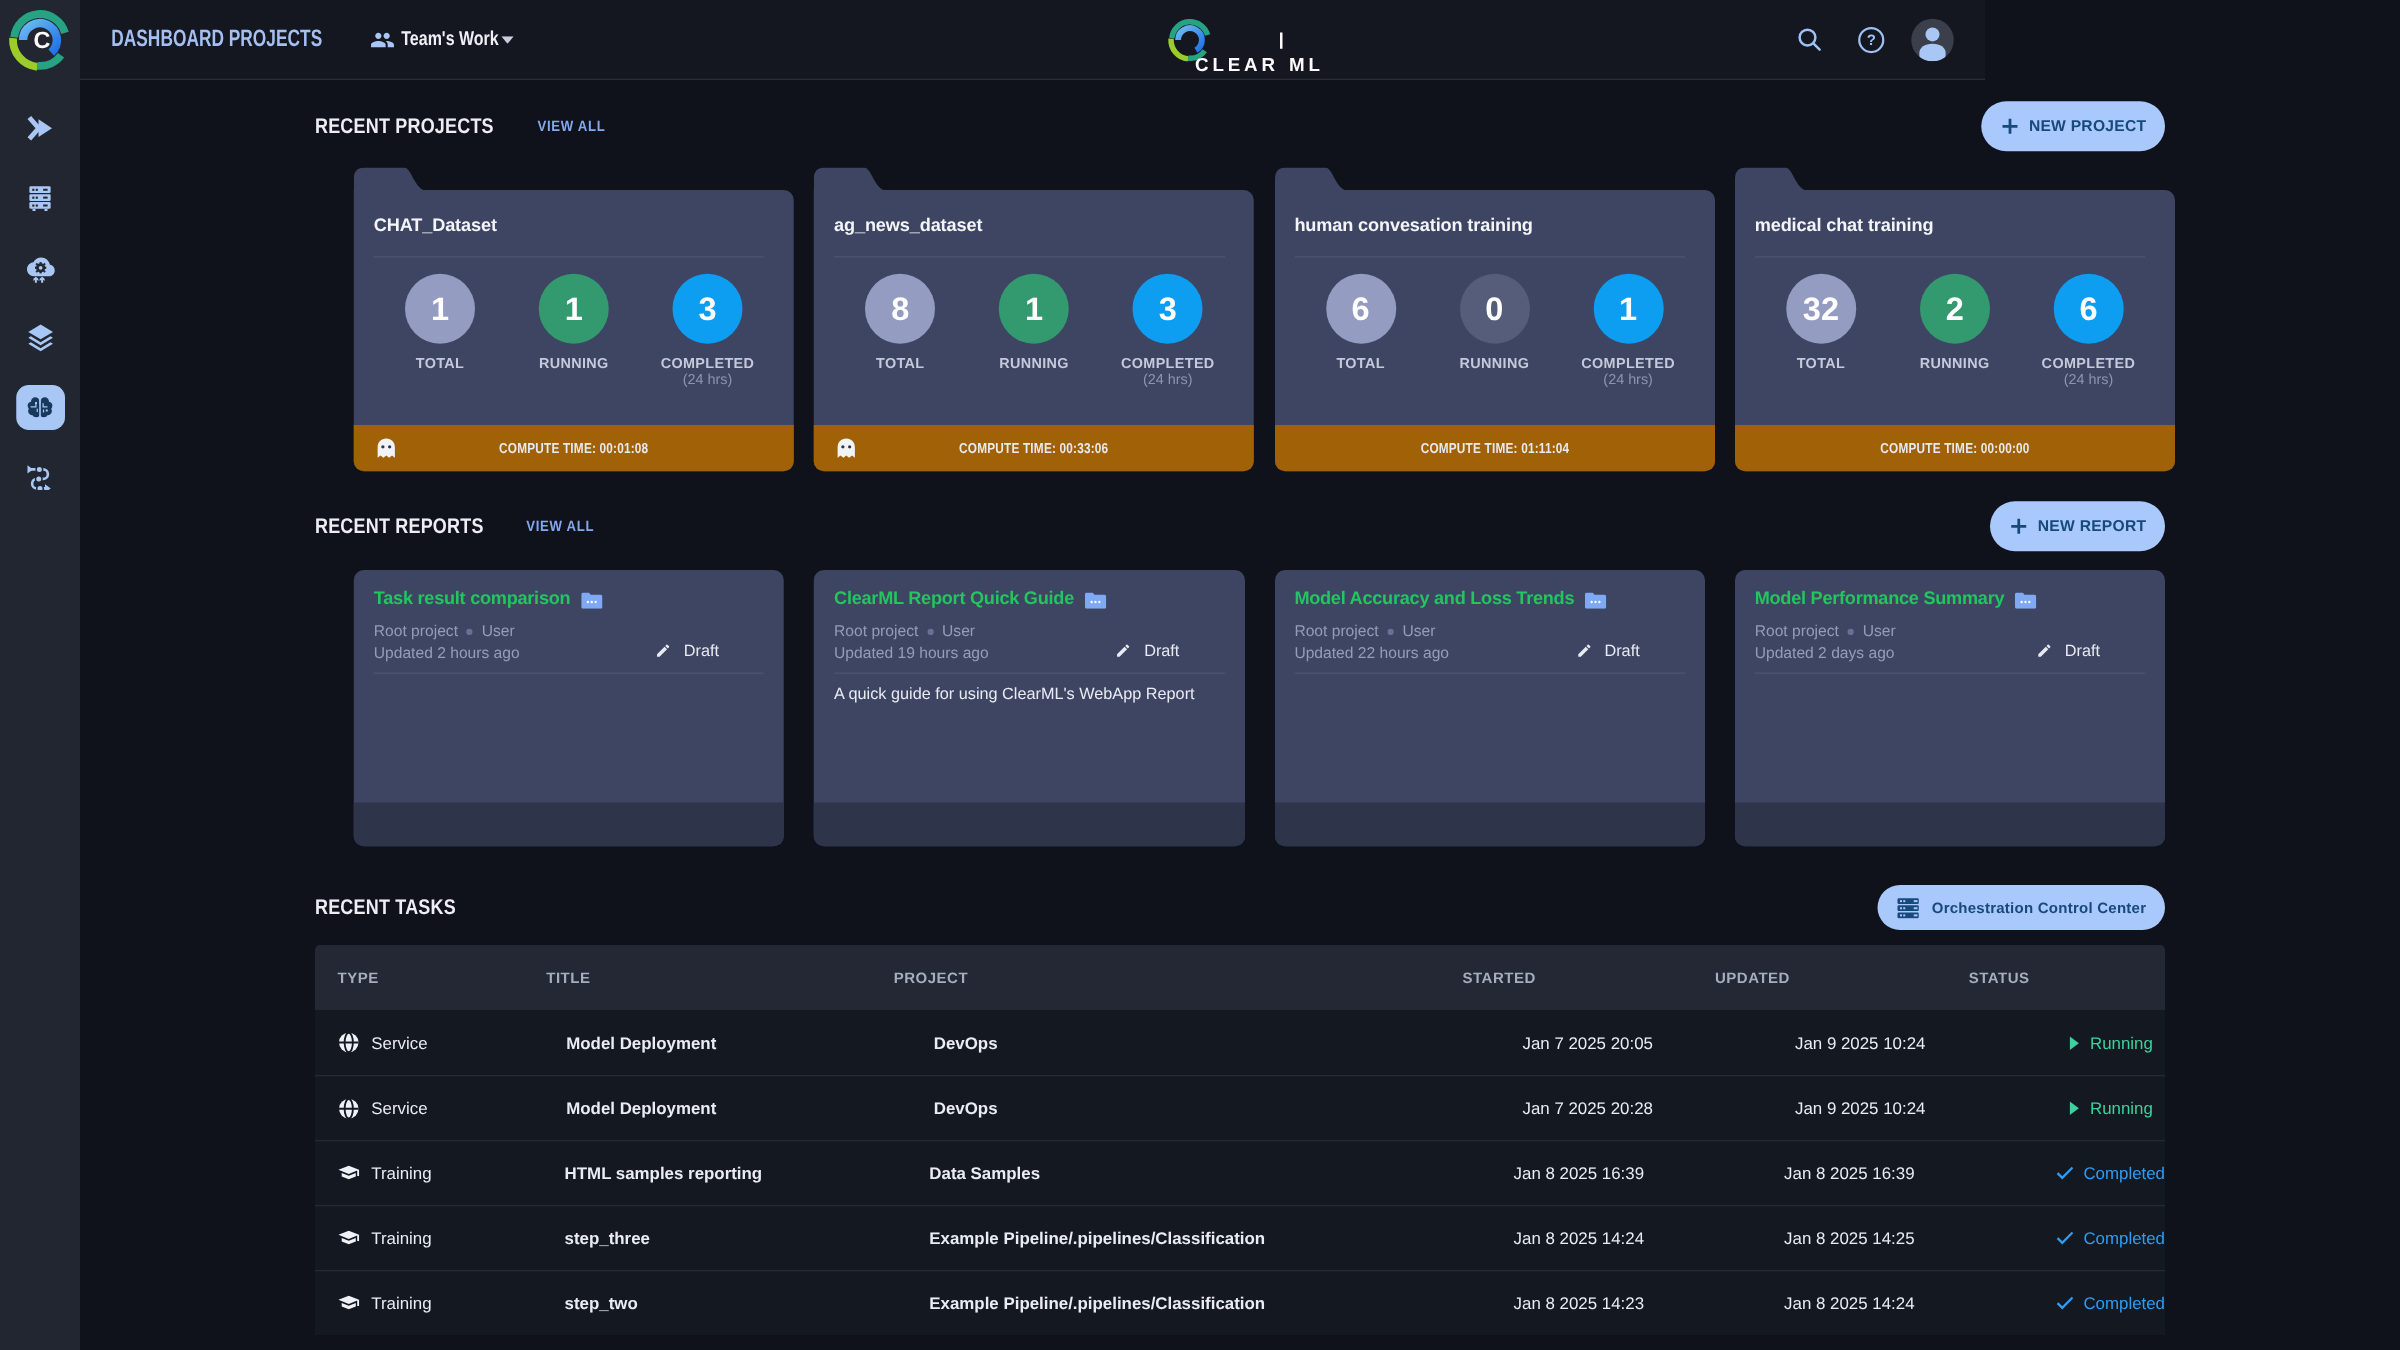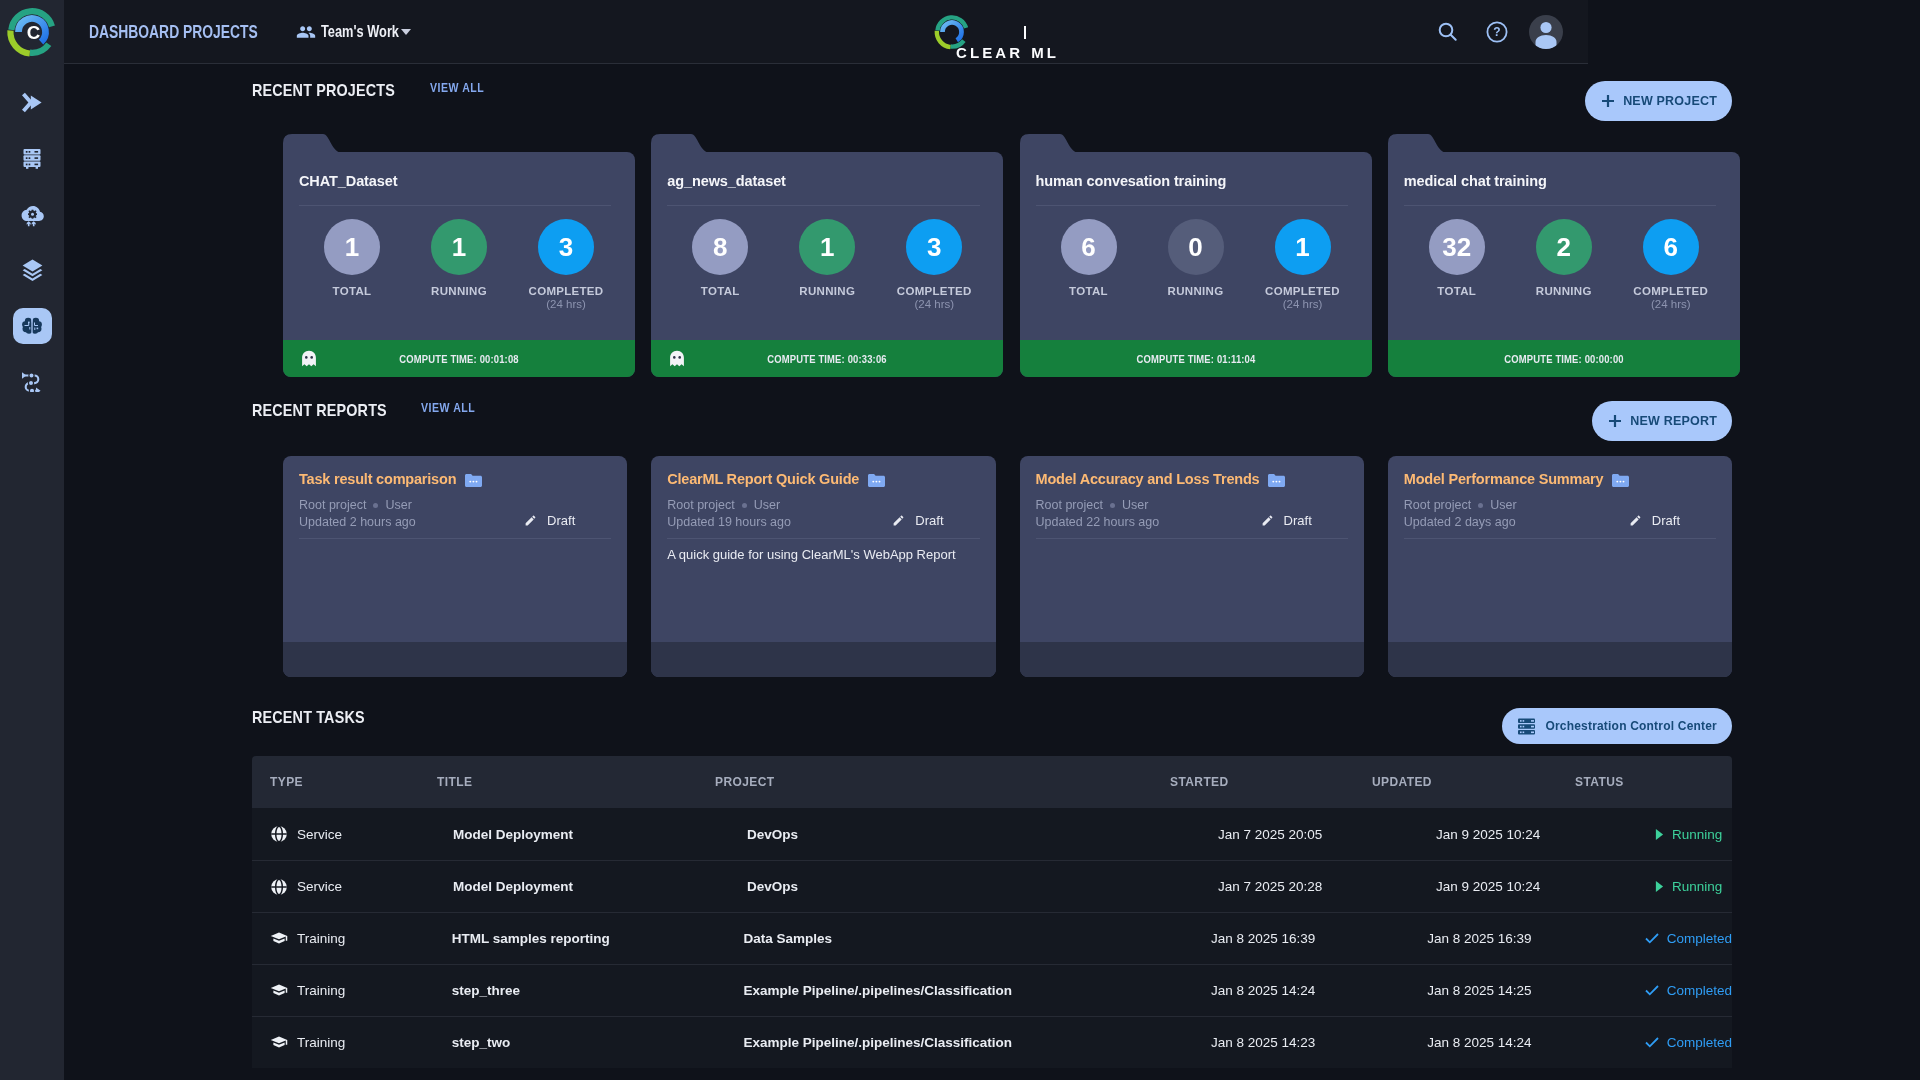--- a/index.html
+++ b/index.html
@@ -11,47 +11,47 @@
 
 
 .tb-title { position:absolute; left:89px; top:0; height:64px; line-height:64px; color:#a5bff2; font-size:19px; font-weight:bold; transform:scaleX(0.73); transform-origin:left center; }
 .tb-team { position:absolute; left:296px; top:0; height:64px; display:flex; align-items:center; color:#eef0f6; font-size:16px; font-weight:bold; } .tb-team .tw { display:inline-block; transform:scaleX(0.8); transform-origin:left center; width:68px; white-space:nowrap; }
 .tb-logo { position:absolute; left:933px; top:0; height:64px; display:flex; align-items:center; }
 .wordmark { color:#fbfcfe; font-size:15px; font-weight:bold; letter-spacing:3.1px; margin-left:-15px;margin-top:40px; }
 .tb-right { position:absolute; right:0; top:0; height:64px; }
 .avatar { position:absolute; right:25px; top:15px; width:34px; height:34px; border-radius:50%; background:#3a3f4b; overflow:hidden; }
 
 
-.sec-head { position:relative; height:40px; display:flex; }
+.sec-head { position:relative; height:40px; display:flex; align-items:center; }
 .sec-title { color:#eceef4; font-size:17px; font-weight:bold; letter-spacing:.2px; transform:scaleX(0.845); transform-origin:left center; }
 .viewall { position:absolute; color:#84a8ee; font-size:12px; font-weight:bold; letter-spacing:.6px; transform:scaleX(0.88); transform-origin:left center; }
 .btn { position:absolute; right:0; top:0; height:40px; border-radius:20px; background:#a9c8fb; color:#174a78; font-size:12.5px; font-weight:bold; display:flex; align-items:center; padding:0 15px 0 16px; letter-spacing:.2px; gap:8px; }
 
 
 .cards { display:flex; gap:24px;margin-left:31px; }
 .pcard { position:relative; width:352px; height:243px; }
 .ptab { position:absolute; left:0; top:0; }
 .pbody { position:absolute; left:0; top:18px; width:352px; height:225px; background:#3e4563; border-radius:0 8px 8px 8px; }
 .ptitle { position:absolute; left:16px; top:39px; color:#f4f5f9; font-size:14.5px; font-weight:bold; letter-spacing:-0.1px; }
 .psep { position:absolute; left:16px; right:16px; top:71px; height:1px; background:#4d5472; }
 .pstats { position:absolute; left:0; top:85px; width:352px; display:flex; justify-content:center; gap:51px; }
 .pstat { width:56px; display:flex; flex-direction:column; align-items:center; }
 .pcircle { width:56px; height:56px; border-radius:50%; display:flex; align-items:center; justify-content:center; color:#fff; font-size:26px; font-weight:bold; }
 .c-total { background:#949cc2; }
 .c-run { background:#33996e; }
 .c-comp { background:#0d9ef2; } .c-zero { background:#555d7a; }
 .plabel { margin-top:10px; color:#c5cadb; font-size:11.5px; font-weight:bold; letter-spacing:.3px; white-space:nowrap; }
 .psub { margin-top:1px; color:#8d94b0; font-size:11.5px; white-space:nowrap; }
-.pfoot { position:absolute; left:0; bottom:0; width:352px; height:37px; background:#15803d; border-radius:0 0 8px 8px; display:flex; align-items:center; }
+.pfoot { position:absolute; left:0; bottom:0; width:352px; height:37px; background:#a16207; border-radius:0 0 8px 8px; display:flex; align-items:center; }
 .pfoot .ghost { position:absolute; left:17px; top:10px; }
 .ptime { width:100%; text-align:center; color:#e8eaf2; font-size:11.5px; font-weight:bold; letter-spacing:.2px; transform:scaleX(.82); }
 
 
 .rcard { position:relative; width:352px; height:221px; background:#3e4563; border-radius:8px; }
-.rtitle { position:absolute; left:16px; top:15px; color:#fdba74; font-size:14.5px; font-weight:bold; display:flex; align-items:center; gap:9px; letter-spacing:-0.2px; }
+.rtitle { position:absolute; left:16px; top:15px; color:#22c55e; font-size:14.5px; font-weight:bold; display:flex; align-items:center; gap:9px; letter-spacing:-0.2px; }
 .rmeta { position:absolute; left:16px; top:42px; color:#959cb6; font-size:12.5px; display:flex; align-items:center; }
 .rmeta .dot { display:inline-block; width:5px; height:5px; border-radius:50%; background:#6a7190; margin:0 7px; }
 .rupd { position:absolute; left:16px; top:59px; color:#959cb6; font-size:12.5px; }
 .rdraft { position:absolute; right:52px; top:57px; color:#e9ebf2; font-size:13px; display:flex; align-items:center; gap:10px; }
 .rsep { position:absolute; left:16px; right:16px; top:82px; height:1px; background:#4d5472; }
 .rdesc { position:absolute; left:16px; top:91px; color:#e9ebf2; font-size:13px; }
 .rfoot { position:absolute; left:0; bottom:0; width:100%; height:35px; background:#2e3449; border-radius:0 0 8px 8px; }
 
 
 .table { width:1480px; }

